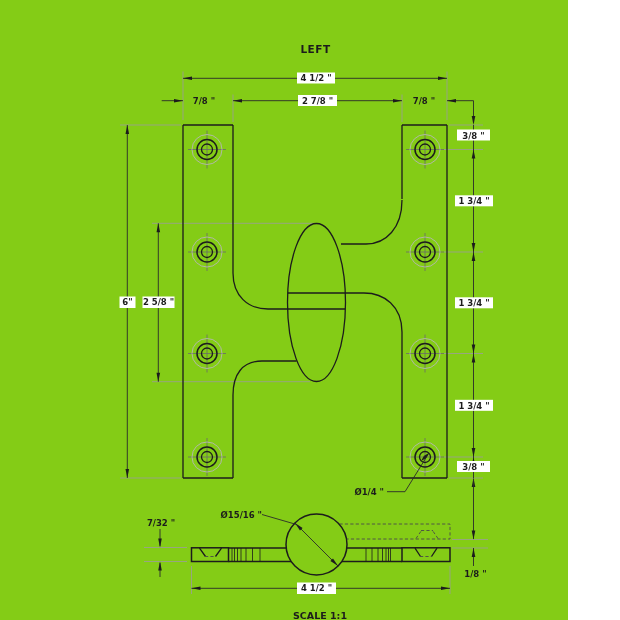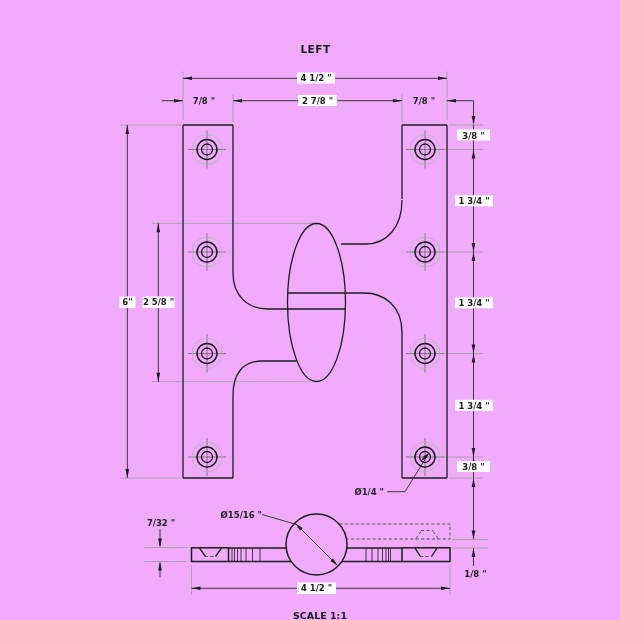--- a/index.html
+++ b/index.html
@@ -1,16 +1,16 @@
 <!DOCTYPE html>
 <html><head>
 <meta charset="utf-8">
 <style>
   html,body{margin:0;padding:0;width:620px;height:620px;background:#ffffff;overflow:hidden;}
-  .stage{position:relative;width:620px;height:620px;background:#f0abfc;}
+  .stage{position:relative;width:568px;height:620px;background:#84cc16;}
   svg{position:absolute;left:0;top:0;}
   text{font-family:"DejaVu Sans","Liberation Sans",sans-serif;font-weight:bold;fill:#1c1c1c;}
   .dim{font-size:8.5px;}
   .title{font-size:10.5px;letter-spacing:0.5px;}
   .scale{font-size:9.5px;}
   .obj{stroke:#1c1c1c;stroke-width:1.3;fill:none;}
   .objb{stroke:#1c1c1c;stroke-width:1.5;fill:none;}
   .dimline{stroke:#2a2a2a;stroke-width:0.9;fill:none;}
   .ext{stroke:#9c9c9c;stroke-width:0.8;fill:none;}
   .cross{stroke:#6a6a6a;stroke-width:0.8;fill:none;}

